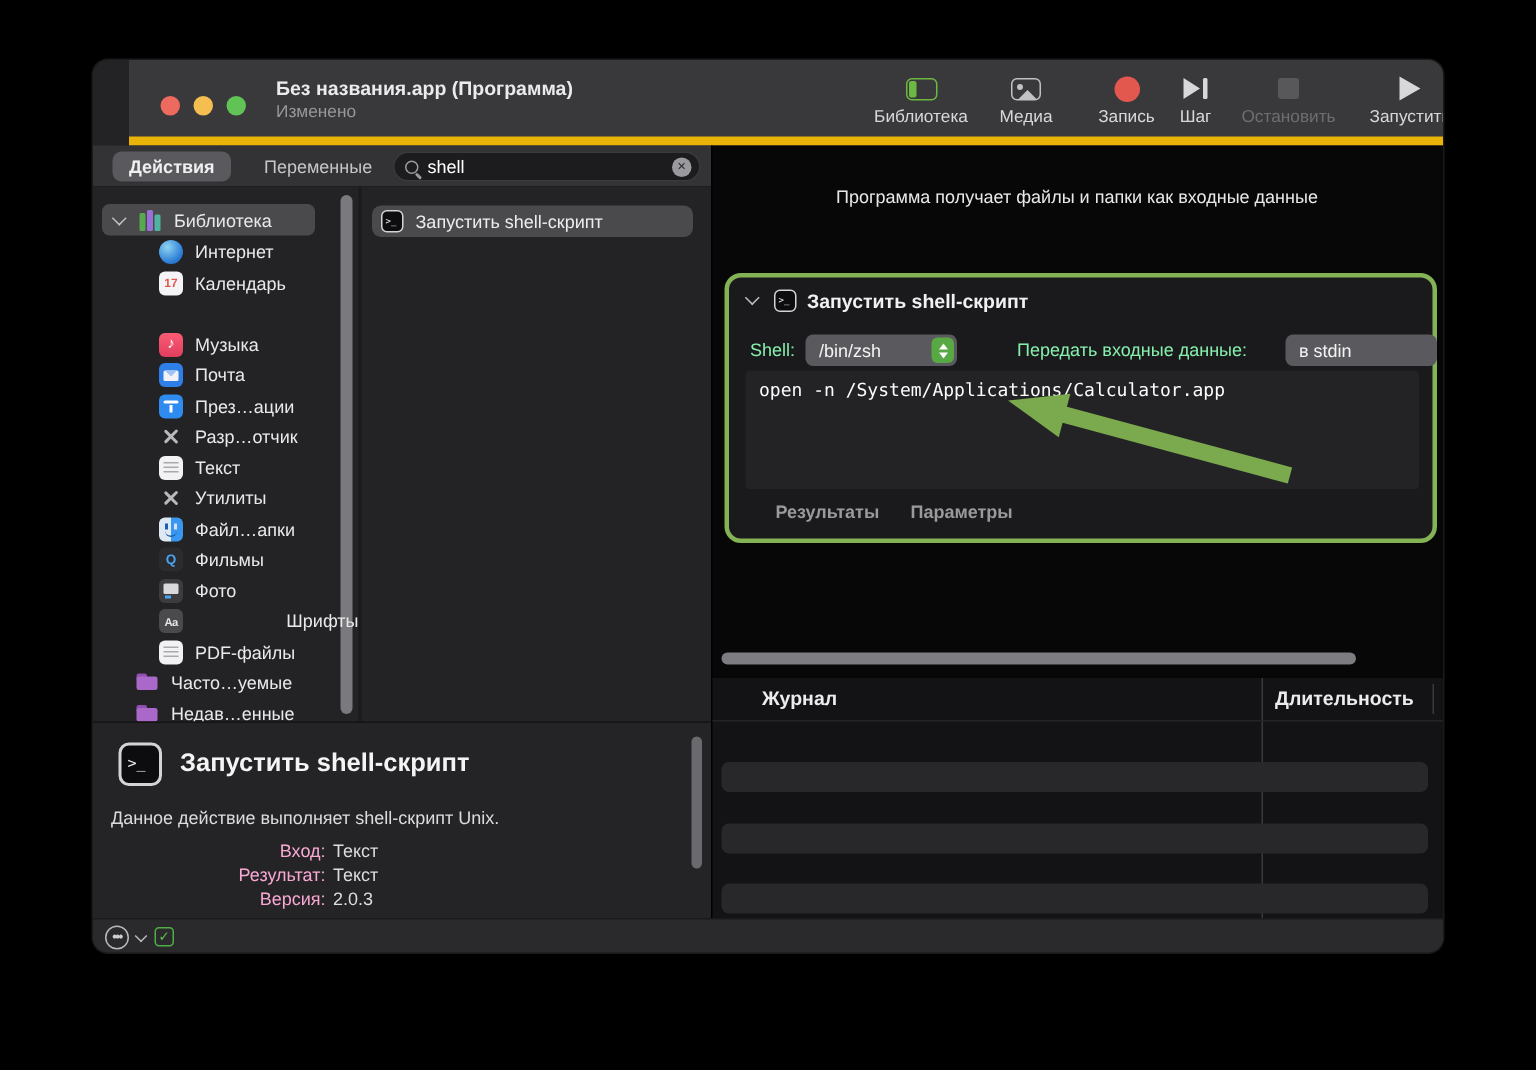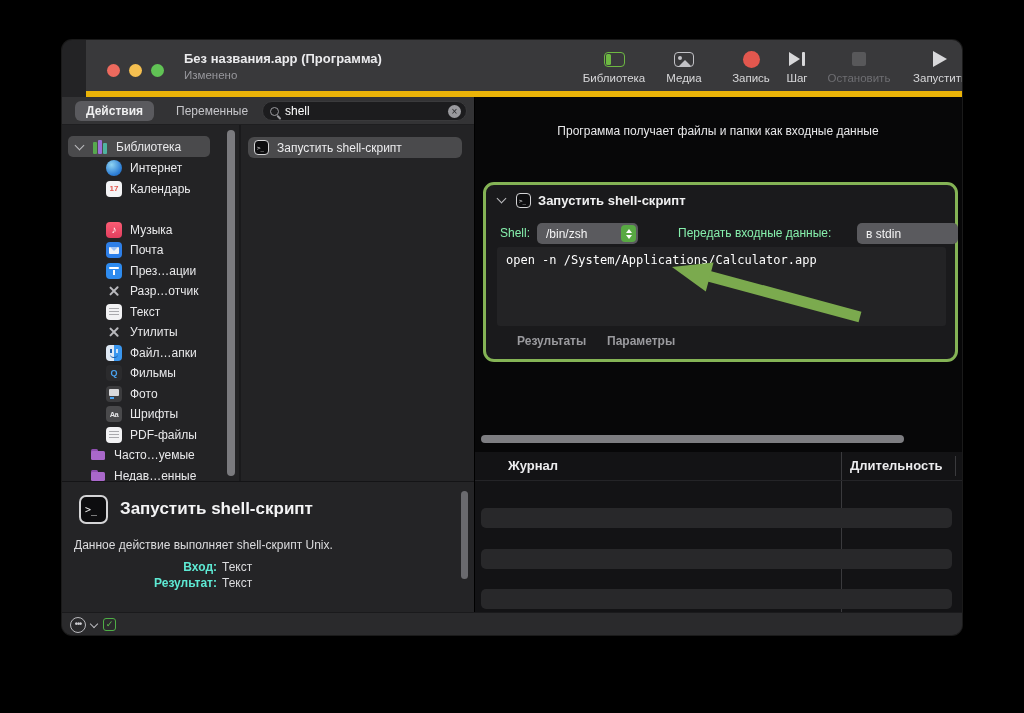--- a/index.html
+++ b/index.html
@@ -124,21 +124,21 @@
   .result-pill span.txt { font-size:12px; color:#ededef; margin-left:8px; }
 
   
   .inspector { position:absolute; left:0; top:441px; width:412px; height:131px;
                background:#242426; border-top:1px solid #141416; }
   .insp-icon { position:absolute; left:17px; top:13px; width:29px; height:29px; border-radius:7px;
                border-width:2px; font-size:10px; padding-left:4px; display:flex; align-items:center; }
   .insp-title { position:absolute; left:58px; top:17px; font-size:17px; font-weight:bold; color:#f4f4f5; }
   .insp-desc { position:absolute; left:12px; top:56px; font-size:12px; color:#dcdcde; }
   .insp-field { position:absolute; left:0; width:300px; font-size:12px; color:#dcdcde; }
-  .insp-field .lbl { display:inline-block; width:155px; text-align:right; font-weight:bold; color:#5eead4; }
+  .insp-field .lbl { display:inline-block; width:155px; text-align:right; font-weight:normal; color:#f9a8d4; }
   .insp-field .val { margin-left:5px; }
   .vscroll-insp { position:absolute; left:399px; top:9px; width:7px; height:88px;
                   background:#6a6a6e; border-radius:4px; }
 
   
   .statusbar { position:absolute; left:0; top:572px; width:100%; height:23px;
                background:#2a2a2c; border-top:1px solid #1a1a1c; }
   .cdots { position:absolute; left:8px; top:3.5px; width:16px; height:16px; border:1.5px solid #b9b9bd;
            border-radius:50%; color:#cfcfd3; font-size:9px; font-weight:bold; letter-spacing:-1px;
            text-align:center; line-height:13px; }
@@ -301,21 +301,21 @@
       <span class="lib-label">Файл…апки</span>
       </div>
     <div class="lib-row" style="top:237.5px;">
       <span class="licon ic-qt" style="margin-left:44px;">Q</span>
       <span class="lib-label">Фильмы</span>
       </div>
     <div class="lib-row" style="top:258px;">
       <span class="licon ic-photo" style="margin-left:44px;"></span>
       <span class="lib-label">Фото</span>
       </div>
-    <div class="lib-row" style="top:278.5px;">
+    <div class="lib-row" style="top:278.5px;justify-content:space-between;">
       <span class="licon ic-fonts" style="margin-left:44px;">Aa</span>
       <span class="lib-label">Шрифты</span>
       </div>
     <div class="lib-row" style="top:299px;">
       <span class="licon ic-page" style="margin-left:44px;"></span>
       <span class="lib-label">PDF-файлы</span>
       </div>
     <div class="lib-row" style="top:319.5px;">
       <span class="licon ic-folder" style="margin-left:28px;"></span>
       <span class="lib-label">Часто…уемые</span>
@@ -332,20 +332,22 @@
   </div>
 
   <div class="inspector">
     <span class="term-icon insp-icon">&gt;_</span>
     <div class="insp-title">Запустить shell-скрипт</div>
     <div class="insp-desc">Данное действие выполняет shell-скрипт Unix.</div>
     <div class="insp-field" style="top:78px;">
       <span class="lbl">Вход:</span><span class="val">Текст</span></div>
     <div class="insp-field" style="top:94px;">
       <span class="lbl">Результат:</span><span class="val">Текст</span></div>
+    <div class="insp-field" style="top:110px;">
+      <span class="lbl">Версия:</span><span class="val">2.0.3</span></div>
     <div class="vscroll-insp"></div>
   </div>
 
   <div class="main"></div>
   <div class="banner">Программа получает файлы и папки как входные данные</div>
 
   <div class="action-block">
     <span class="chev-down ab-chev"></span>
     <span class="term-icon term-sm ab-icon">&gt;_</span>
     <span class="ab-title">Запустить shell-скрипт</span>

